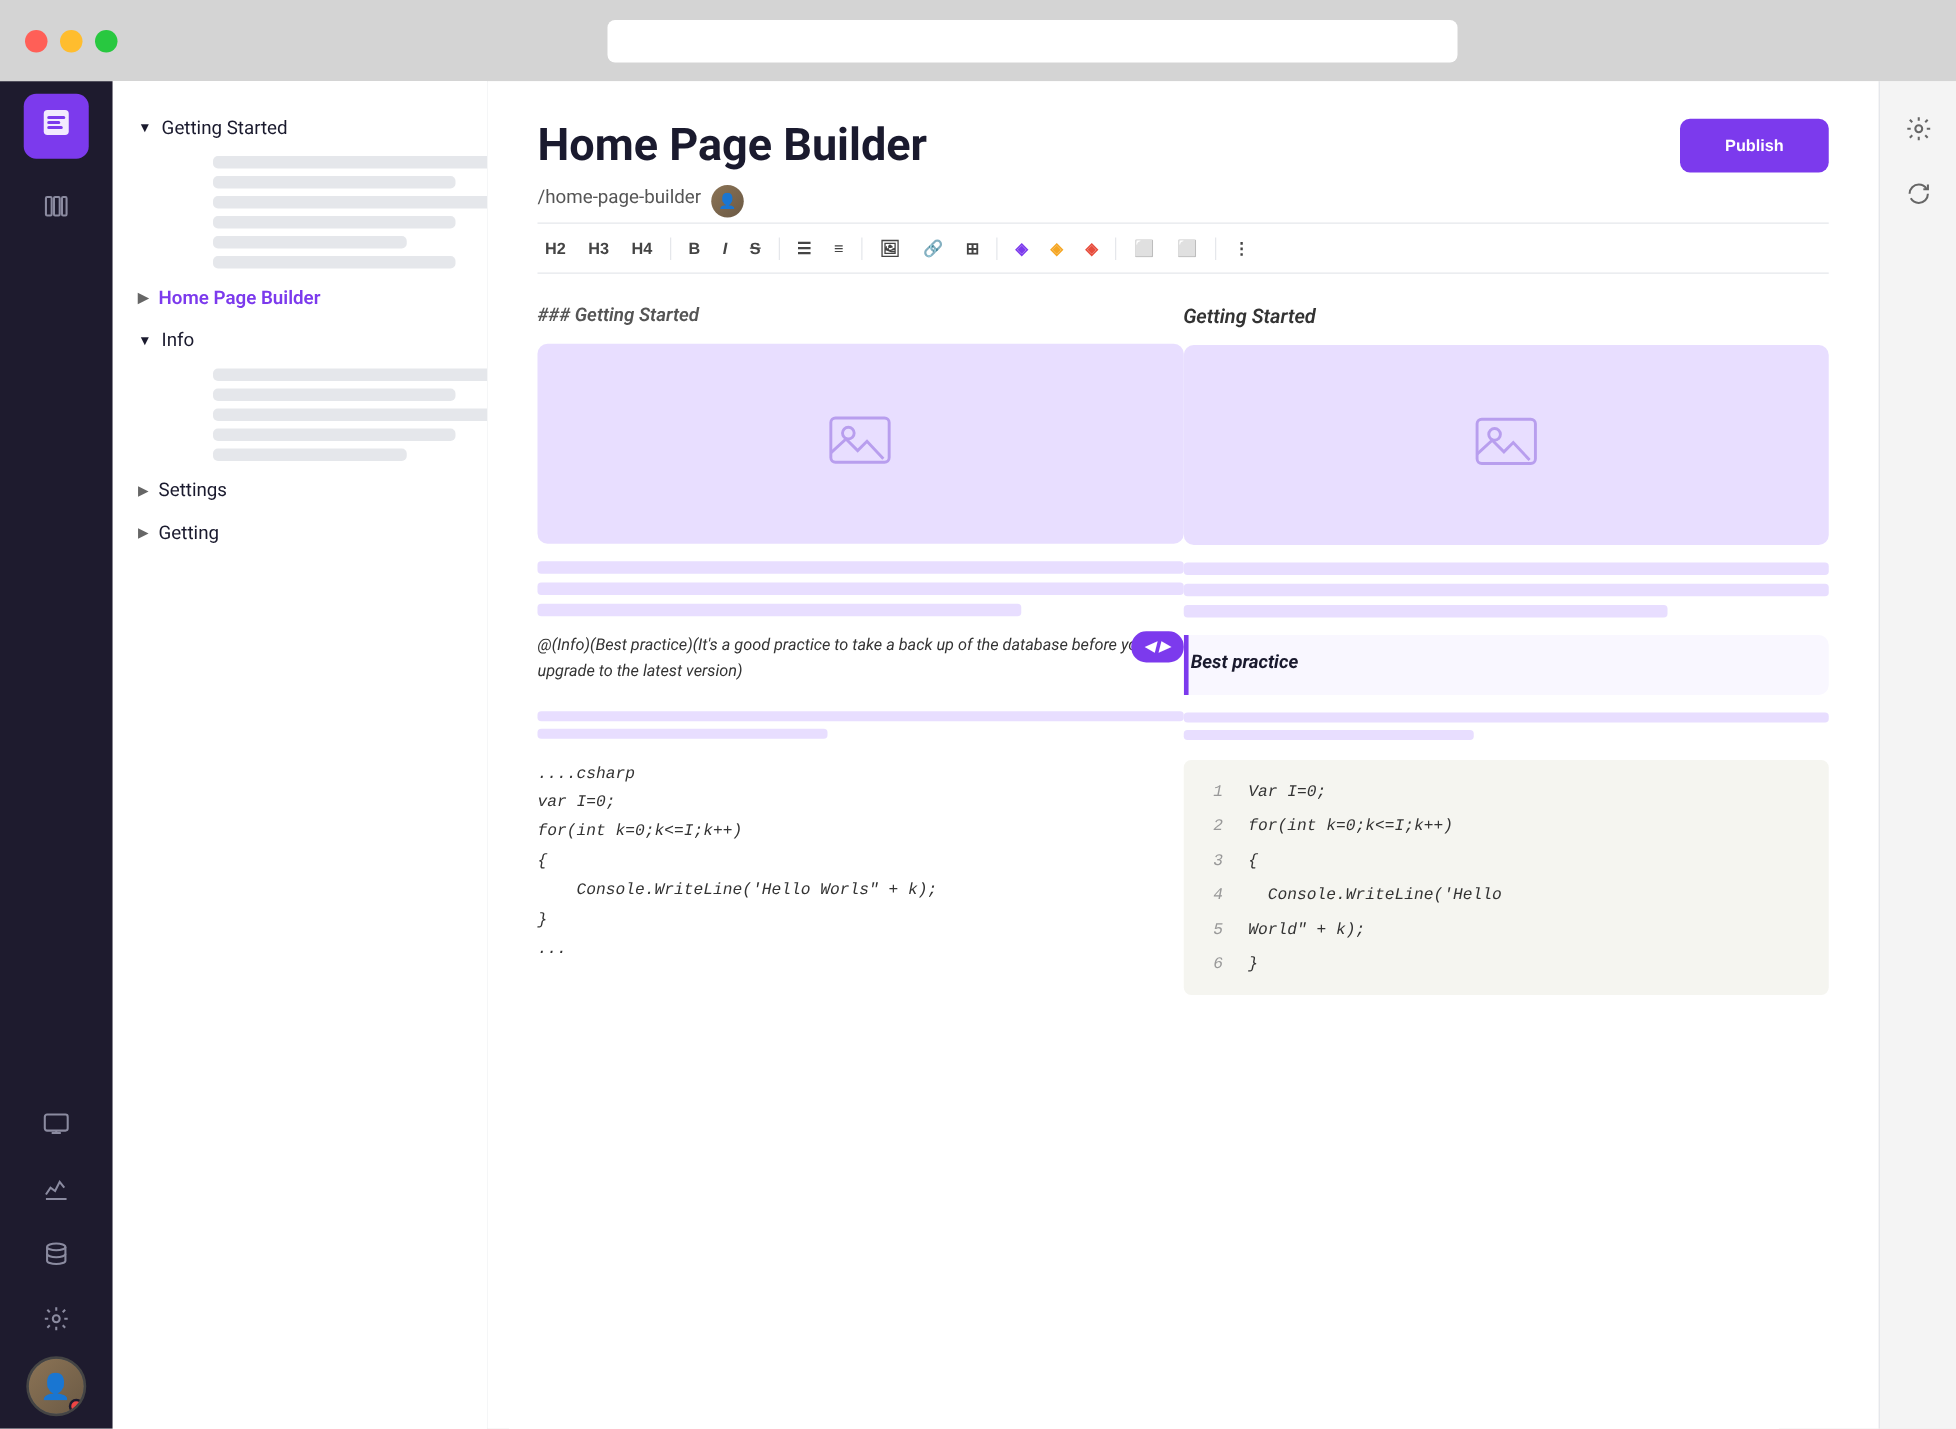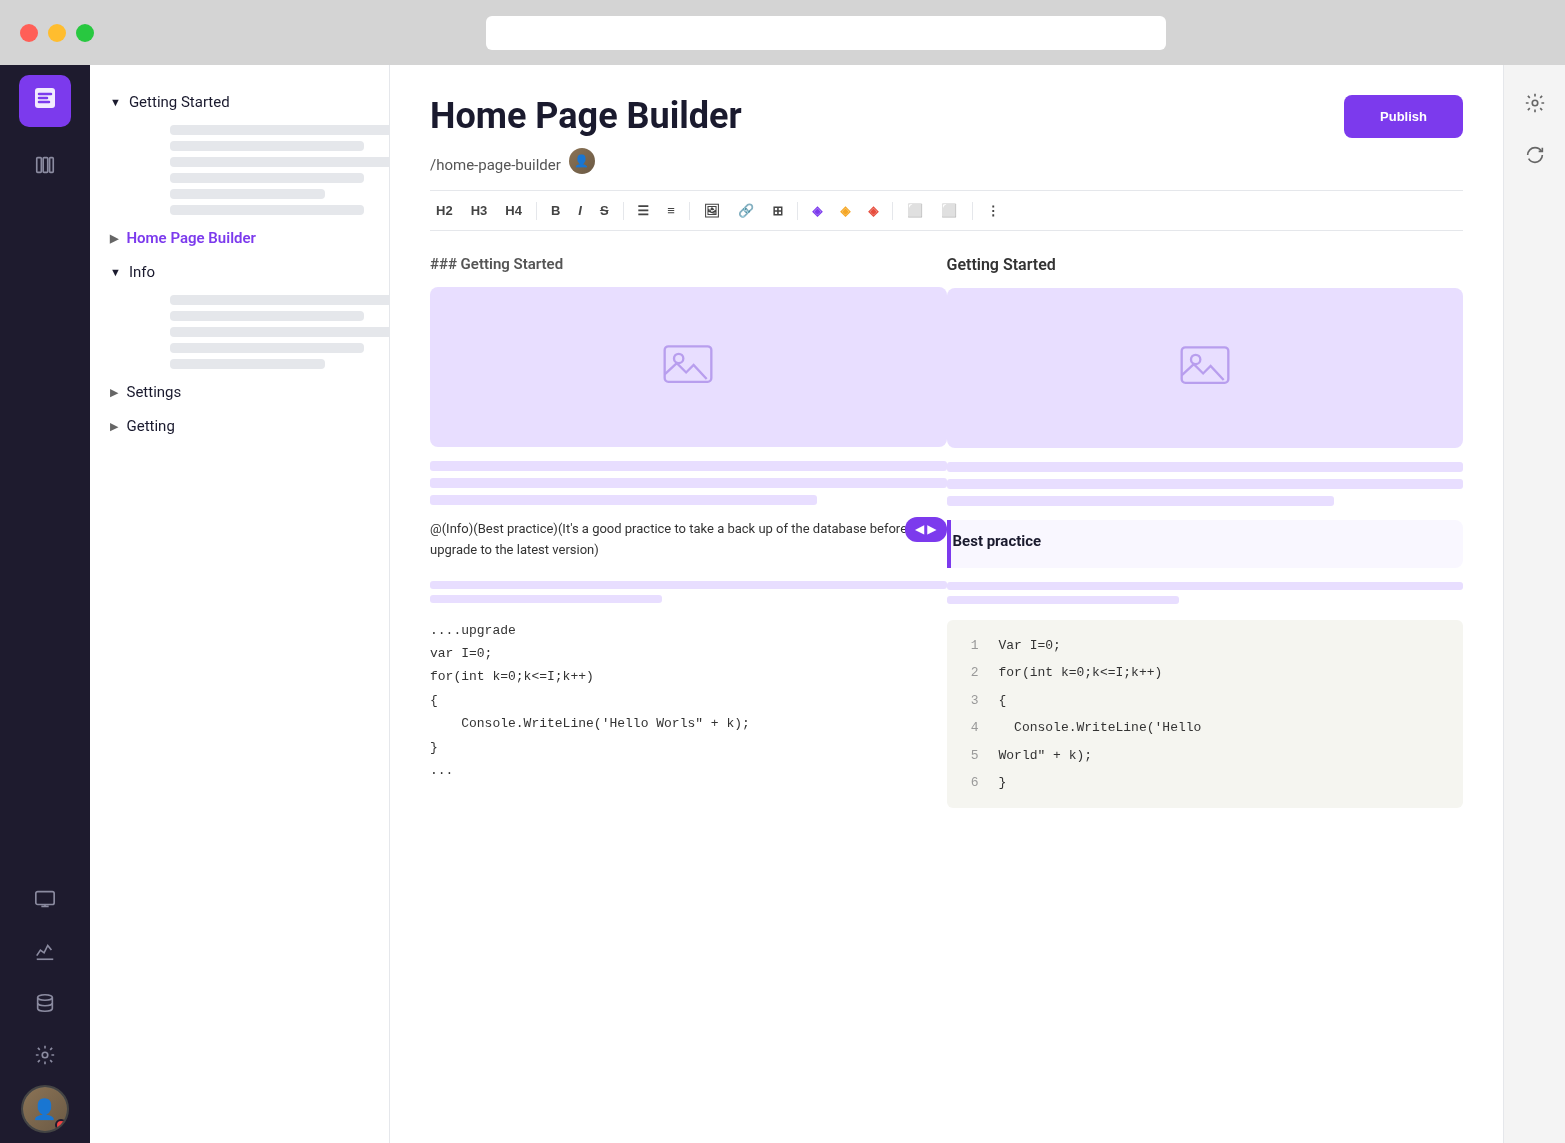--- a/index.html
+++ b/index.html
@@ -153,25 +153,25 @@
       color: white;
       border: none;
       border-radius: 8px;
       padding: 14px 36px;
       font-size: 13px;
       font-weight: 600;
       cursor: pointer;
     }
     .page-slug {
       display: flex;
-      align-items: flex-end;
+      align-items: flex-start;
       gap: 8px;
       color: #555;
       font-size: 15px;
-      margin-bottom: 16px;
+      margin-bottom: 4px;
     }
     .slug-avatar {
       width: 26px; height: 26px;
       border-radius: 50%;
       background: linear-gradient(135deg, #8b7355, #6b5a45);
       display: flex; align-items: center; justify-content: center;
       font-size: 12px; color: #ddd;
     }
 
     
@@ -198,20 +198,21 @@
     .toolbar-divider {
       width: 1px; height: 18px;
       background: #e5e7eb;
       margin: 0 2px;
     }
 
     
     .editor-area {
       display: grid;
       grid-template-columns: 1fr 1fr;
+      font-style: italic;
     }
     .editor-col { }
 
     .section-heading {
       font-size: 16px;
       font-weight: 600;
       color: #333;
       margin-bottom: 14px;
     }
     .section-heading.raw { color: #555; font-size: 15px; }
@@ -514,21 +515,21 @@
 
         <div class="callout-raw">
           <span>@(Info)(Best practice)(It's a good practice to take a back up of the database before you upgrade to the latest version)</span>
           <span class="callout-toggle">◀ ▶</span>
         </div>
 
         <div class="thin-line full" style="margin-top:20px; margin-bottom:6px;"></div>
         <div class="thin-line short"></div>
 
         <div class="code-raw">
-          <div>....upgrade</div>
+          <div>....csharp</div>
           <div>var I=0;</div>
           <div>for(int k=0;k&lt;=I;k++)</div>
           <div>{</div>
           <div>&nbsp;&nbsp;&nbsp;&nbsp;Console.WriteLine('Hello Worls" + k);</div>
           <div>}</div>
           <div>...</div>
         </div>
 
       </div>
 

